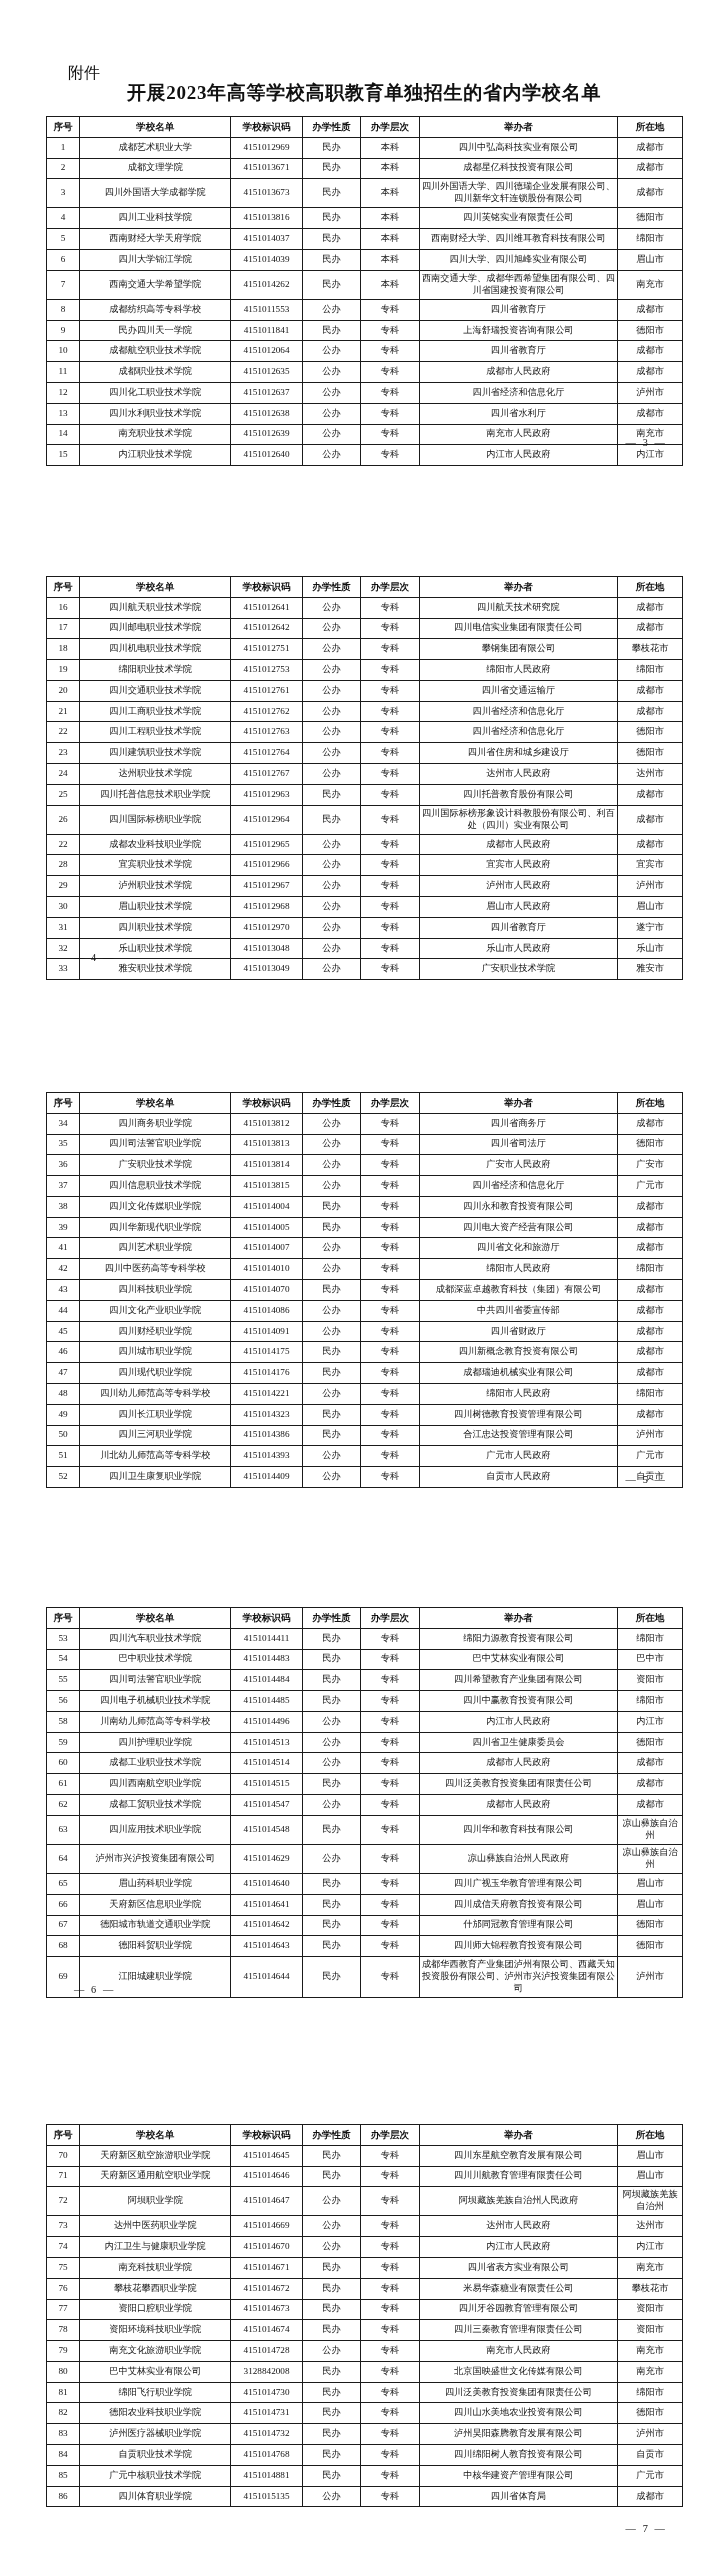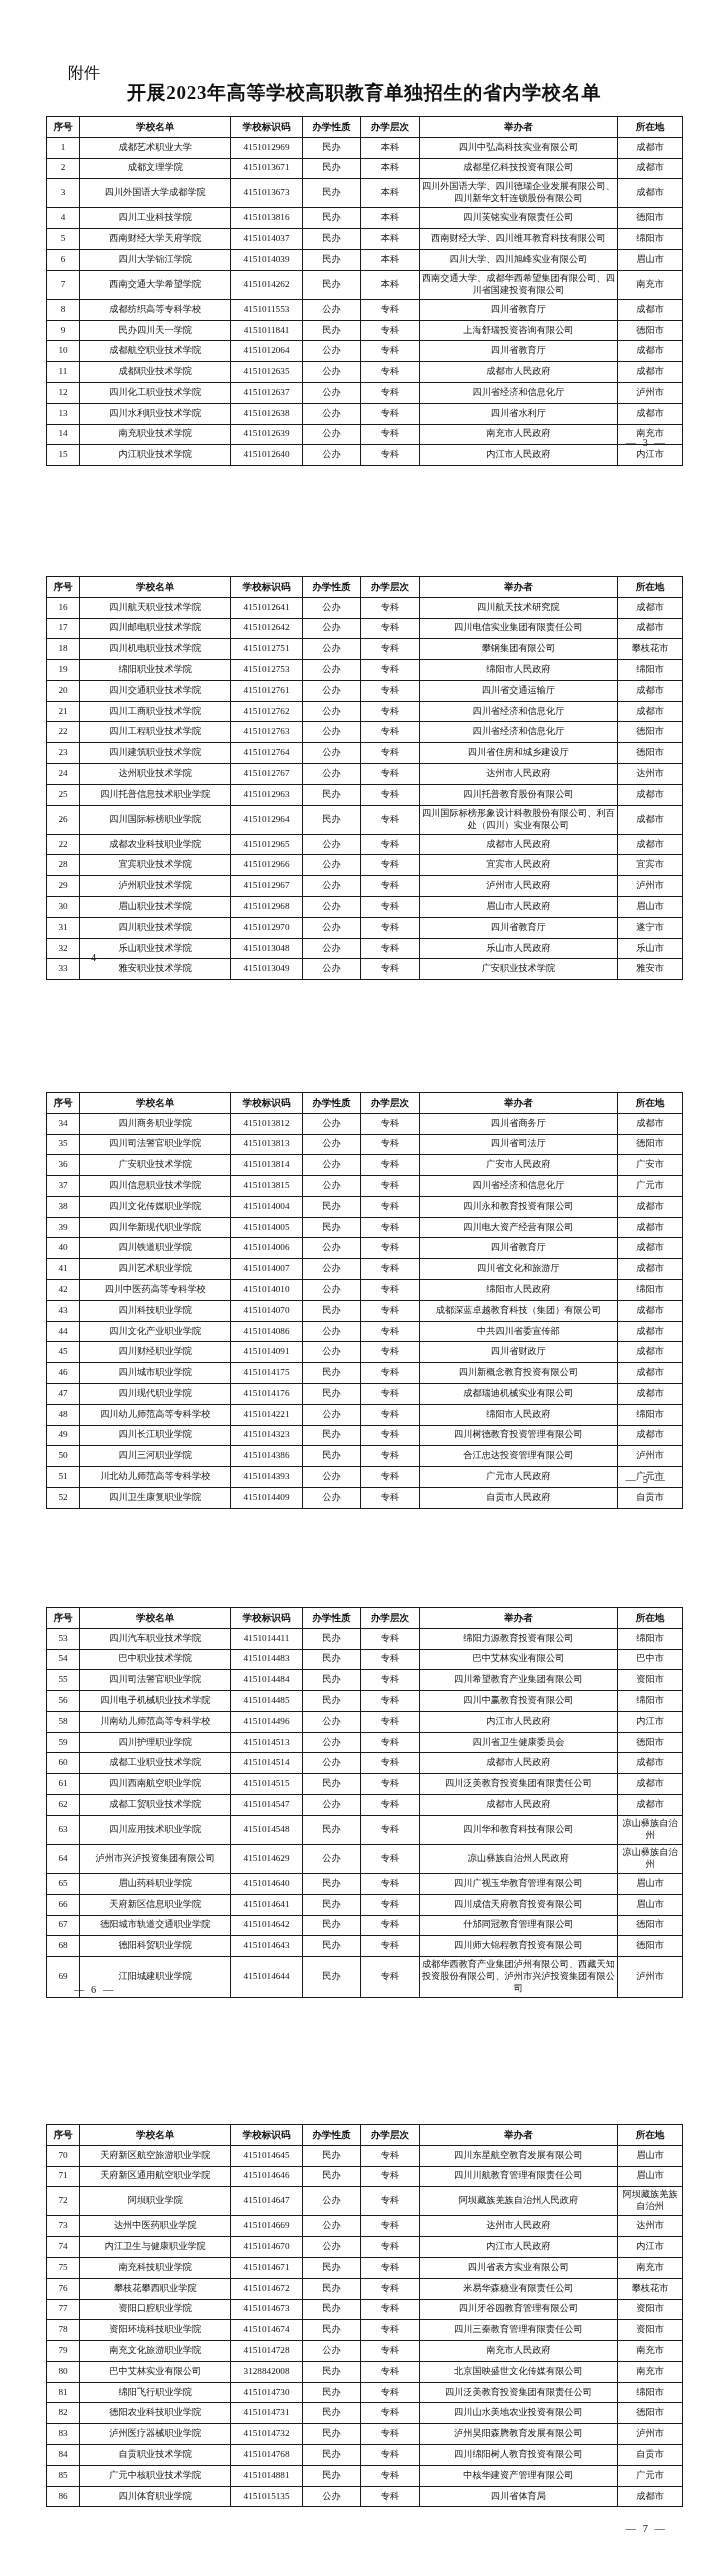--- a/index.html
+++ b/index.html
@@ -453,29 +453,20 @@
           <tr>
             <td>39</td>
             <td>四川华新现代职业学院</td>
             <td>4151014005</td>
             <td>民办</td>
             <td>专科</td>
             <td>四川电大资产经营有限公司</td>
             <td>成都市</td>
           </tr>
           <tr>
-            <td>40</td>
-            <td>四川铁道职业学院</td>
-            <td>4151014006</td>
-            <td>公办</td>
-            <td>专科</td>
-            <td>四川省教育厅</td>
-            <td>成都市</td>
-          </tr>
-          <tr>
             <td>41</td>
             <td>四川艺术职业学院</td>
             <td>4151014007</td>
             <td>公办</td>
             <td>专科</td>
             <td>四川省文化和旅游厅</td>
             <td>成都市</td>
           </tr>
           <tr>
             <td>42</td>

